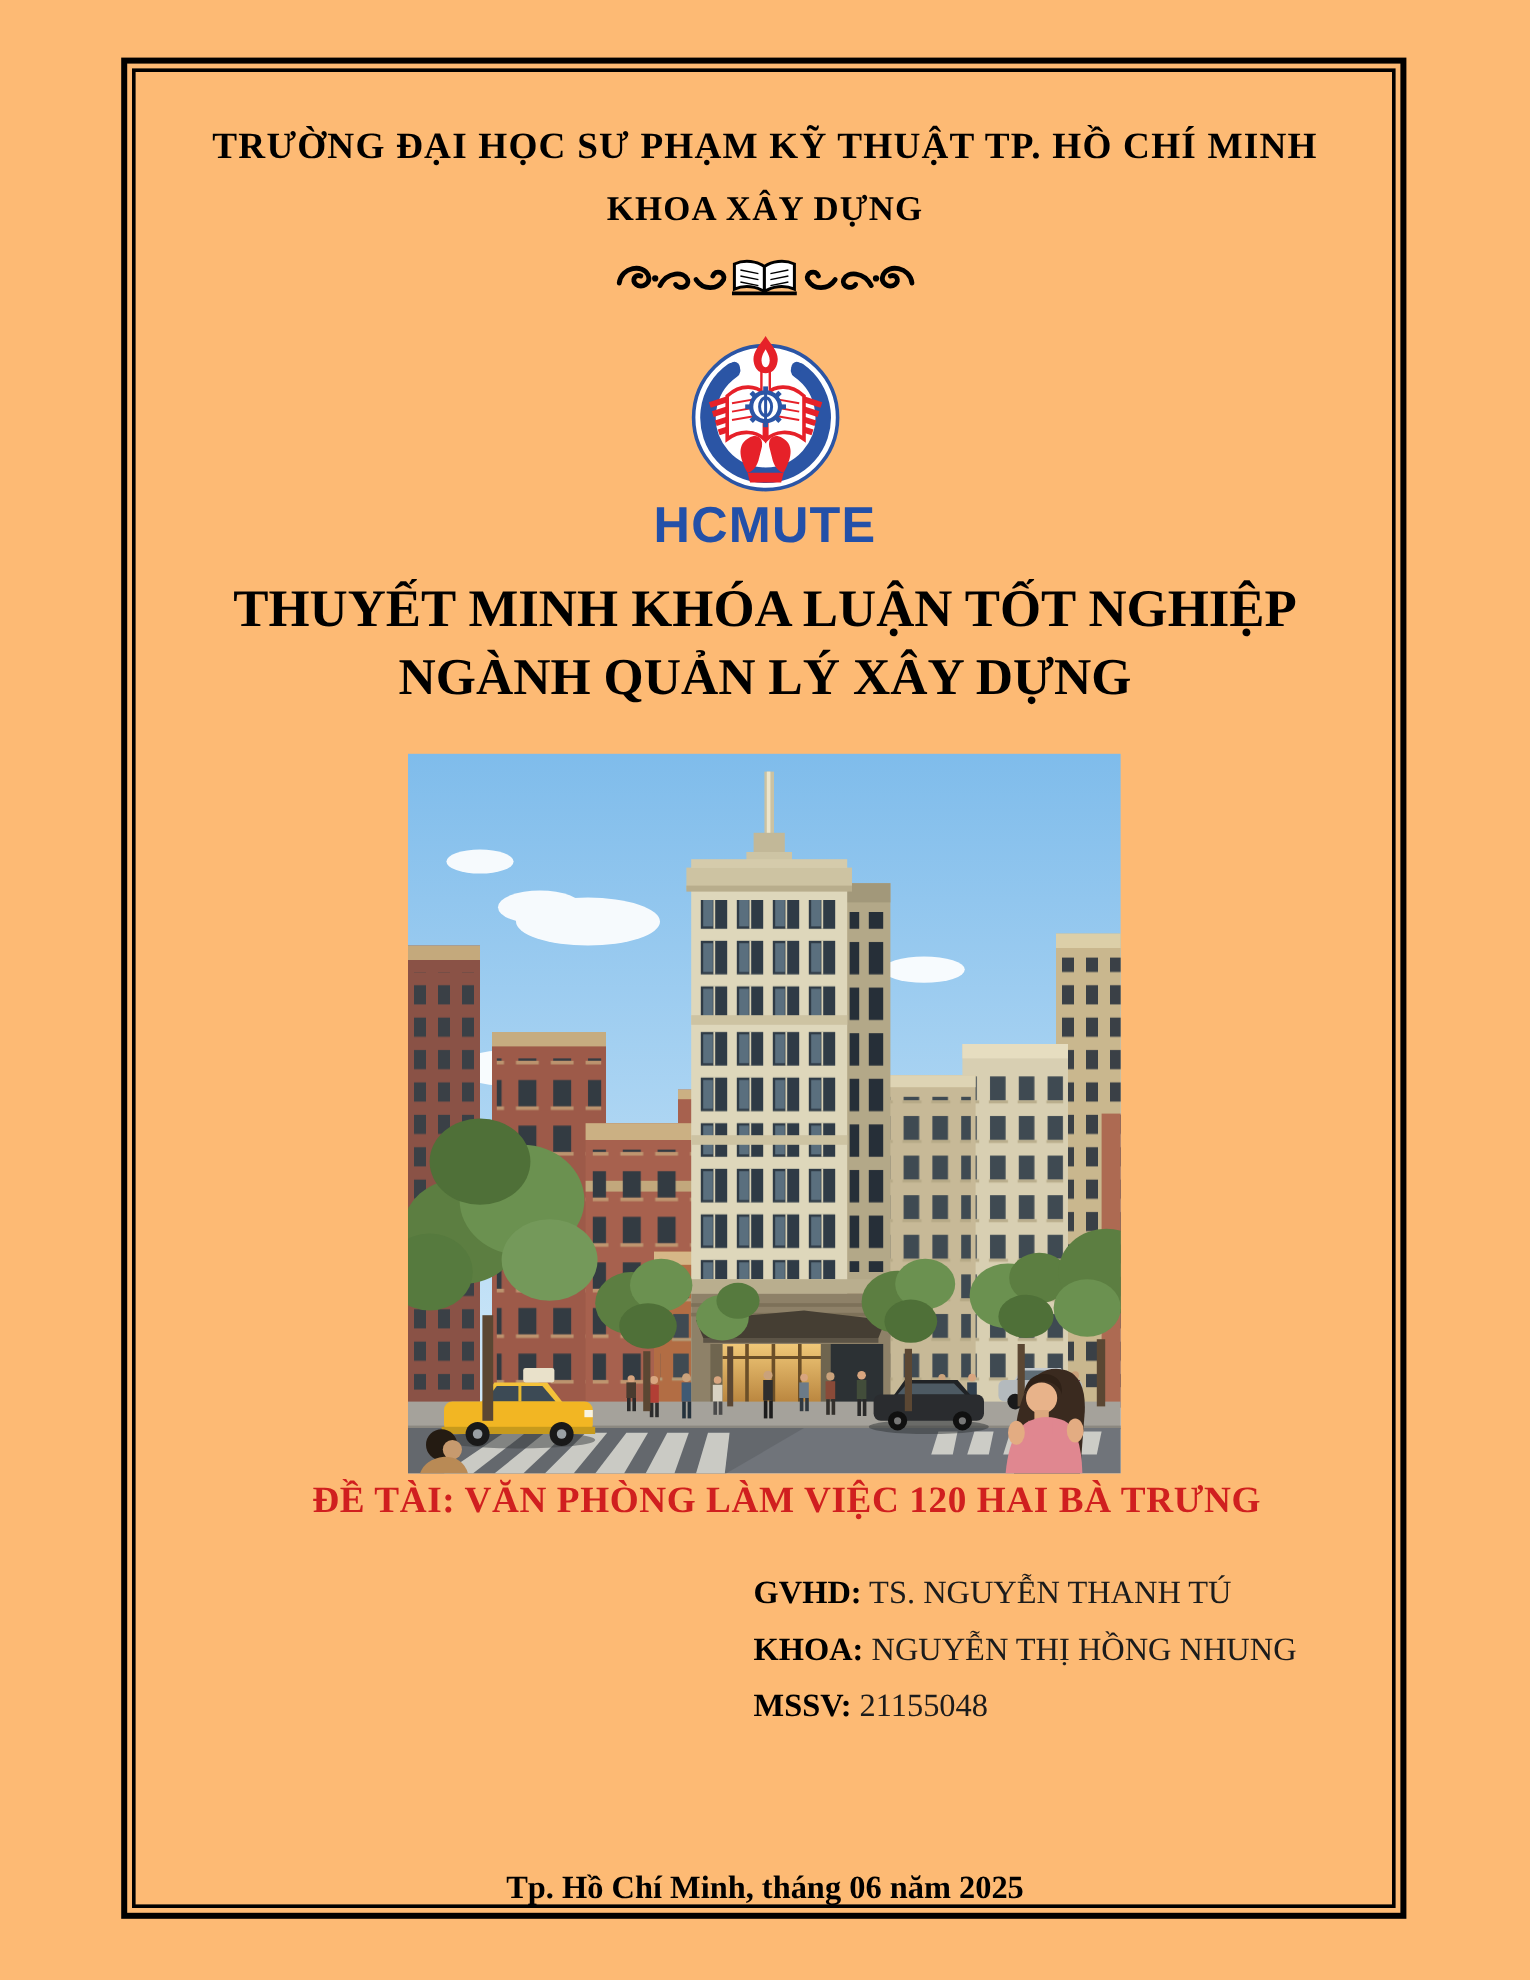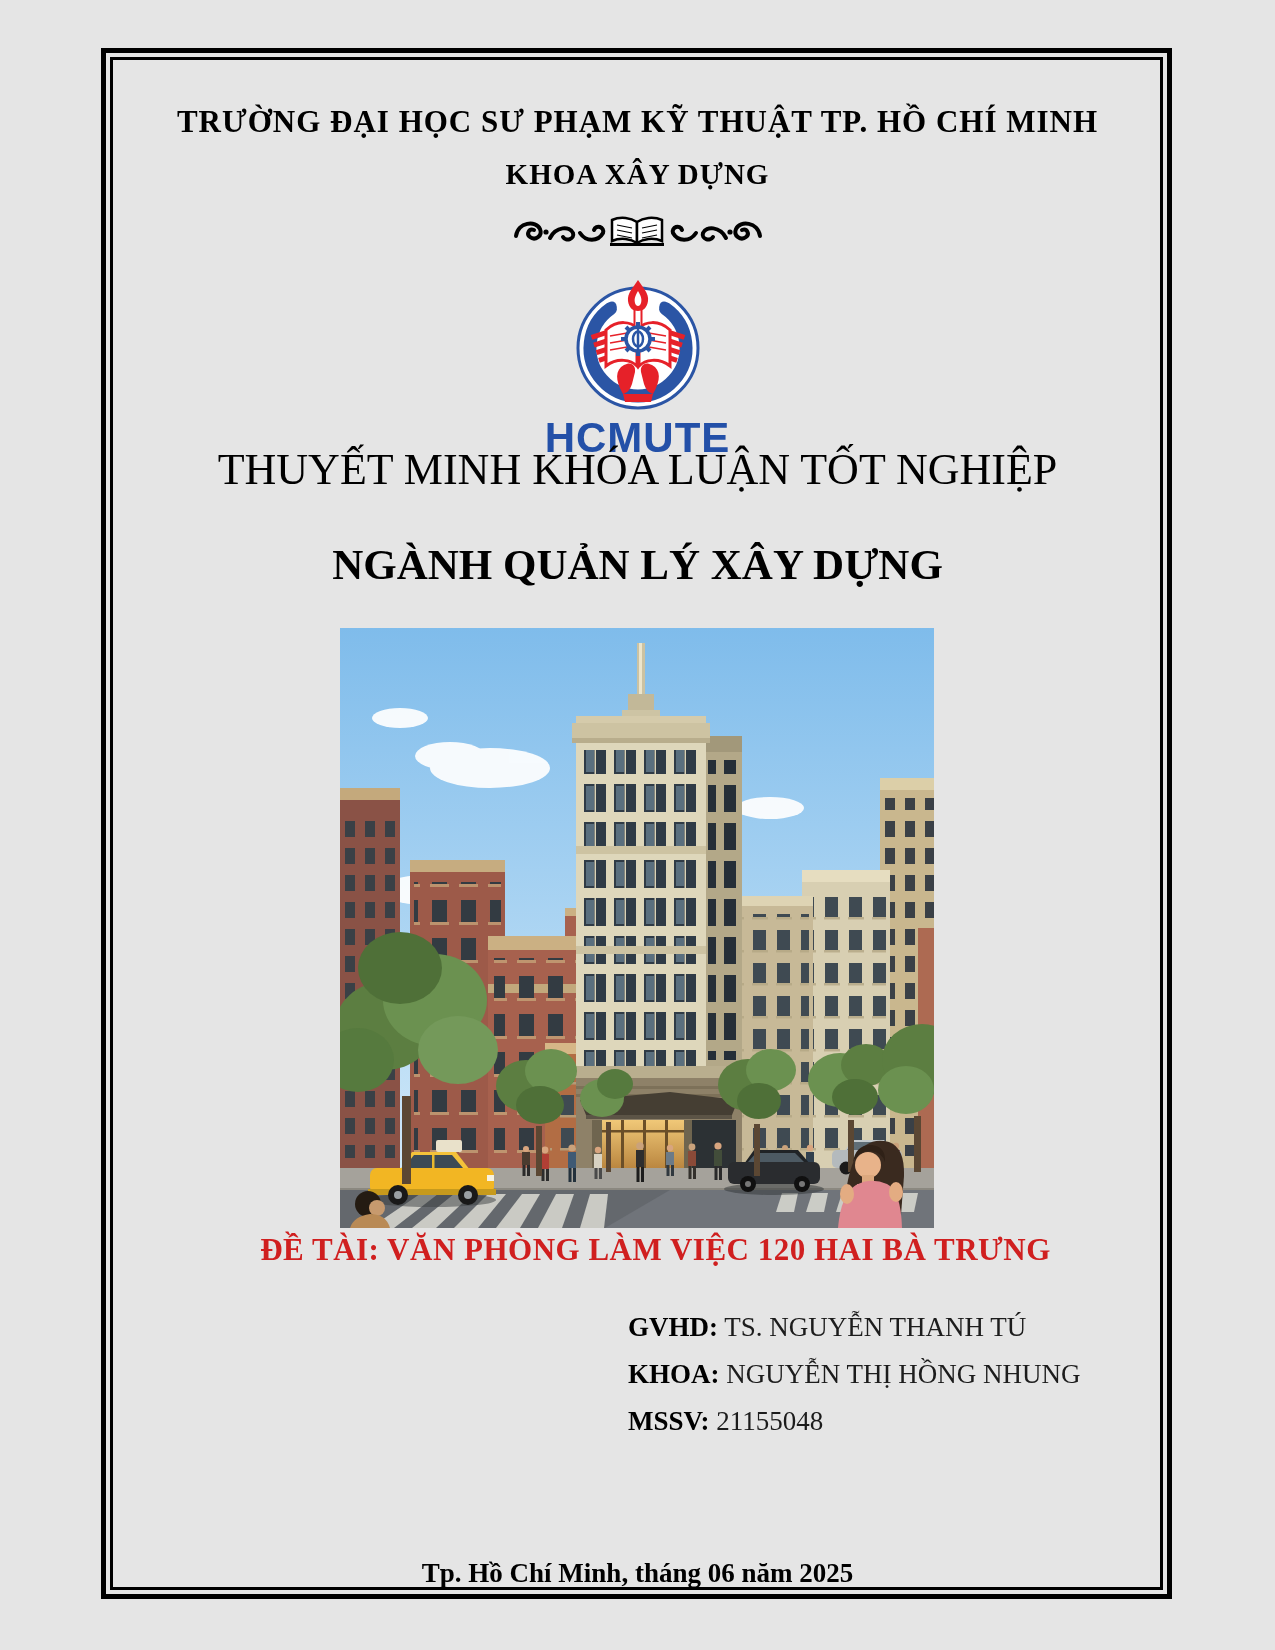--- a/index.html
+++ b/index.html
@@ -1,29 +1,29 @@
 <!DOCTYPE html>
 <html><head>
 <meta charset="utf-8">
 <style>
   html,body{margin:0;padding:0;background:#ffffff;}
-  .page{position:relative;width:1275px;height:1650px;background:#e5e5e5;overflow:hidden;
+  .page{position:relative;width:1275px;height:1650px;background:#fdba74;overflow:hidden;
         font-family:"Liberation Serif", "DejaVu Serif", serif;color:#000;}
   .frame{position:absolute;left:101px;top:48px;width:1071px;height:1551px;
          border:5px solid #000;padding:4px;box-sizing:border-box;}
   .frame-inner{width:100%;height:100%;border:3px solid #000;box-sizing:border-box;}
   .abs{position:absolute;}
   .center{left:0;right:0;text-align:center;}
   .university{top:104px;font-size:31px;font-weight:bold;letter-spacing:1px;}
   .faculty{top:158px;font-size:29px;font-weight:bold;letter-spacing:1px;font-family:Liberation Serif, serif;}
   .ornament{top:212px;}
   .logo{top:276px;}
   .wordmark{top:414px;font-family:"Liberation Sans","DejaVu Sans",sans-serif;
             font-weight:bold;font-size:42px;color:#2350a8;letter-spacing:1px;}
-  .title1{top:444px;font-size:44px;font-weight:normal;}
+  .title1{top:482px;font-size:44px;font-weight:bold;}
   .title2{top:540px;font-size:43px;font-weight:bold;}
   .photo{left:340px;top:628px;width:594px;height:600px;}
   .topic{top:1232px;font-size:31px;font-weight:bold;color:#d01f1f;letter-spacing:0.5px;padding-left:36px;}
   .info{left:628px;top:1304px;font-size:27px;line-height:47px;}
   .info .lbl{font-weight:bold;}
   .info .val{color:#1c1c1c;margin-top:20px;}
   .footer{top:1558px;font-size:27px;font-weight:bold;}
 </style>
 </head>
 <body>

